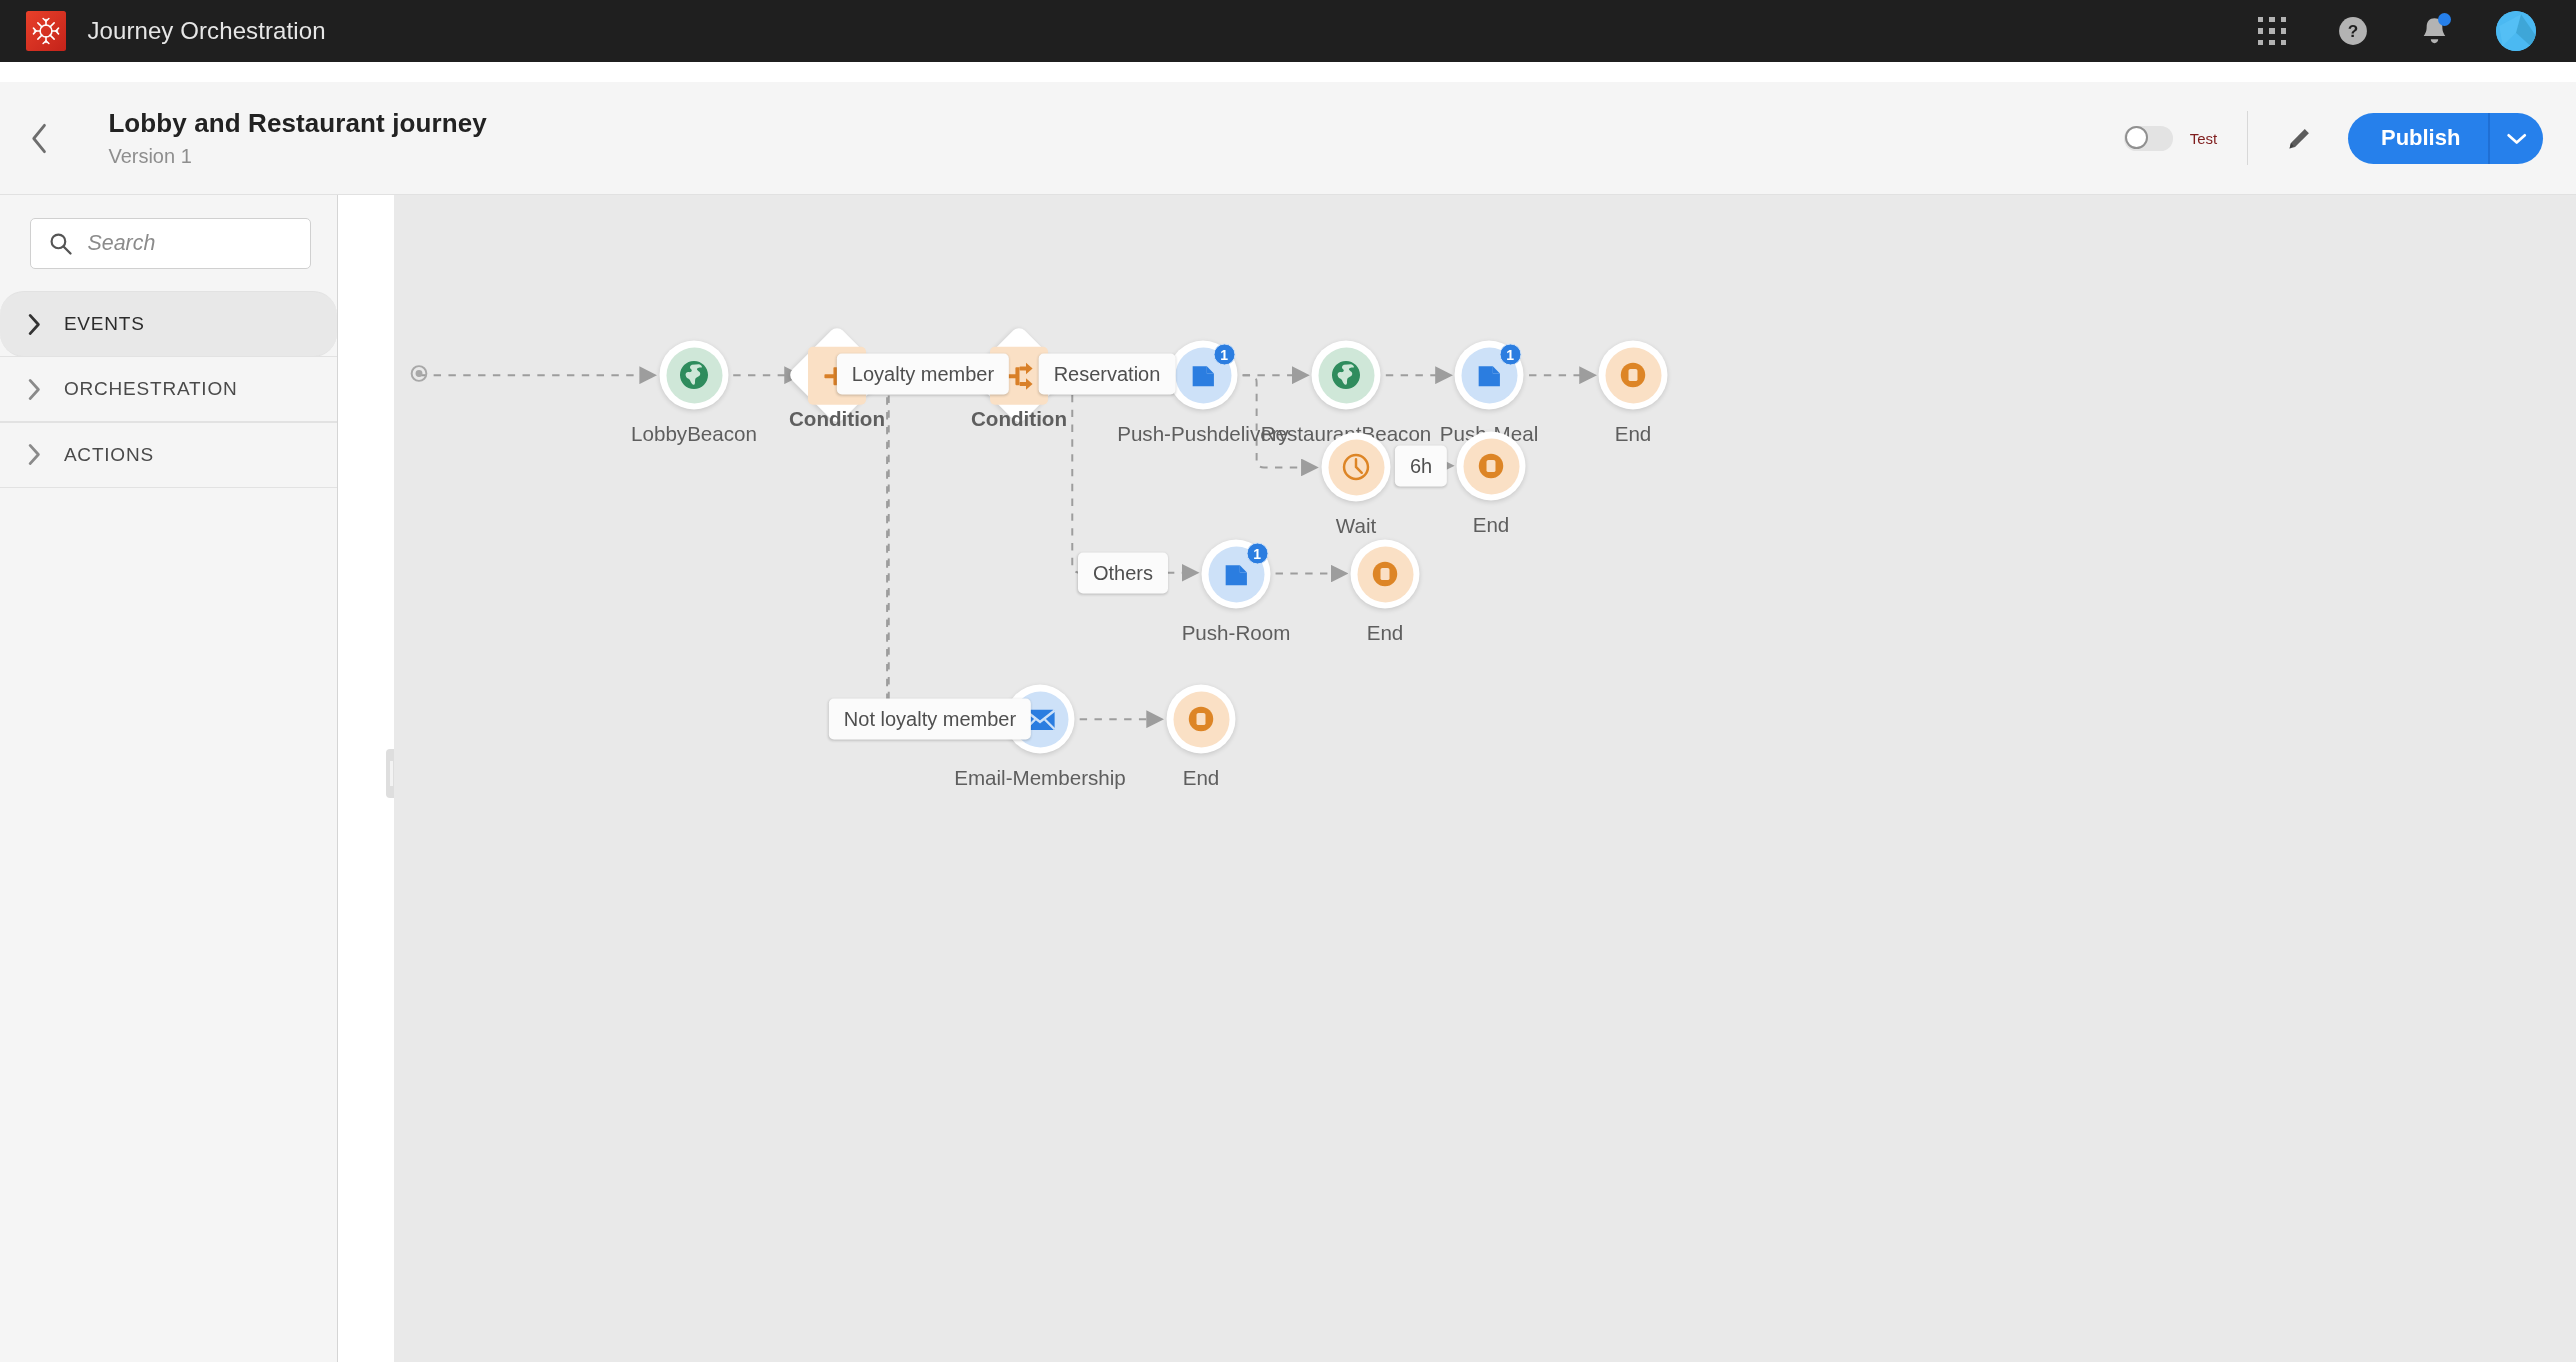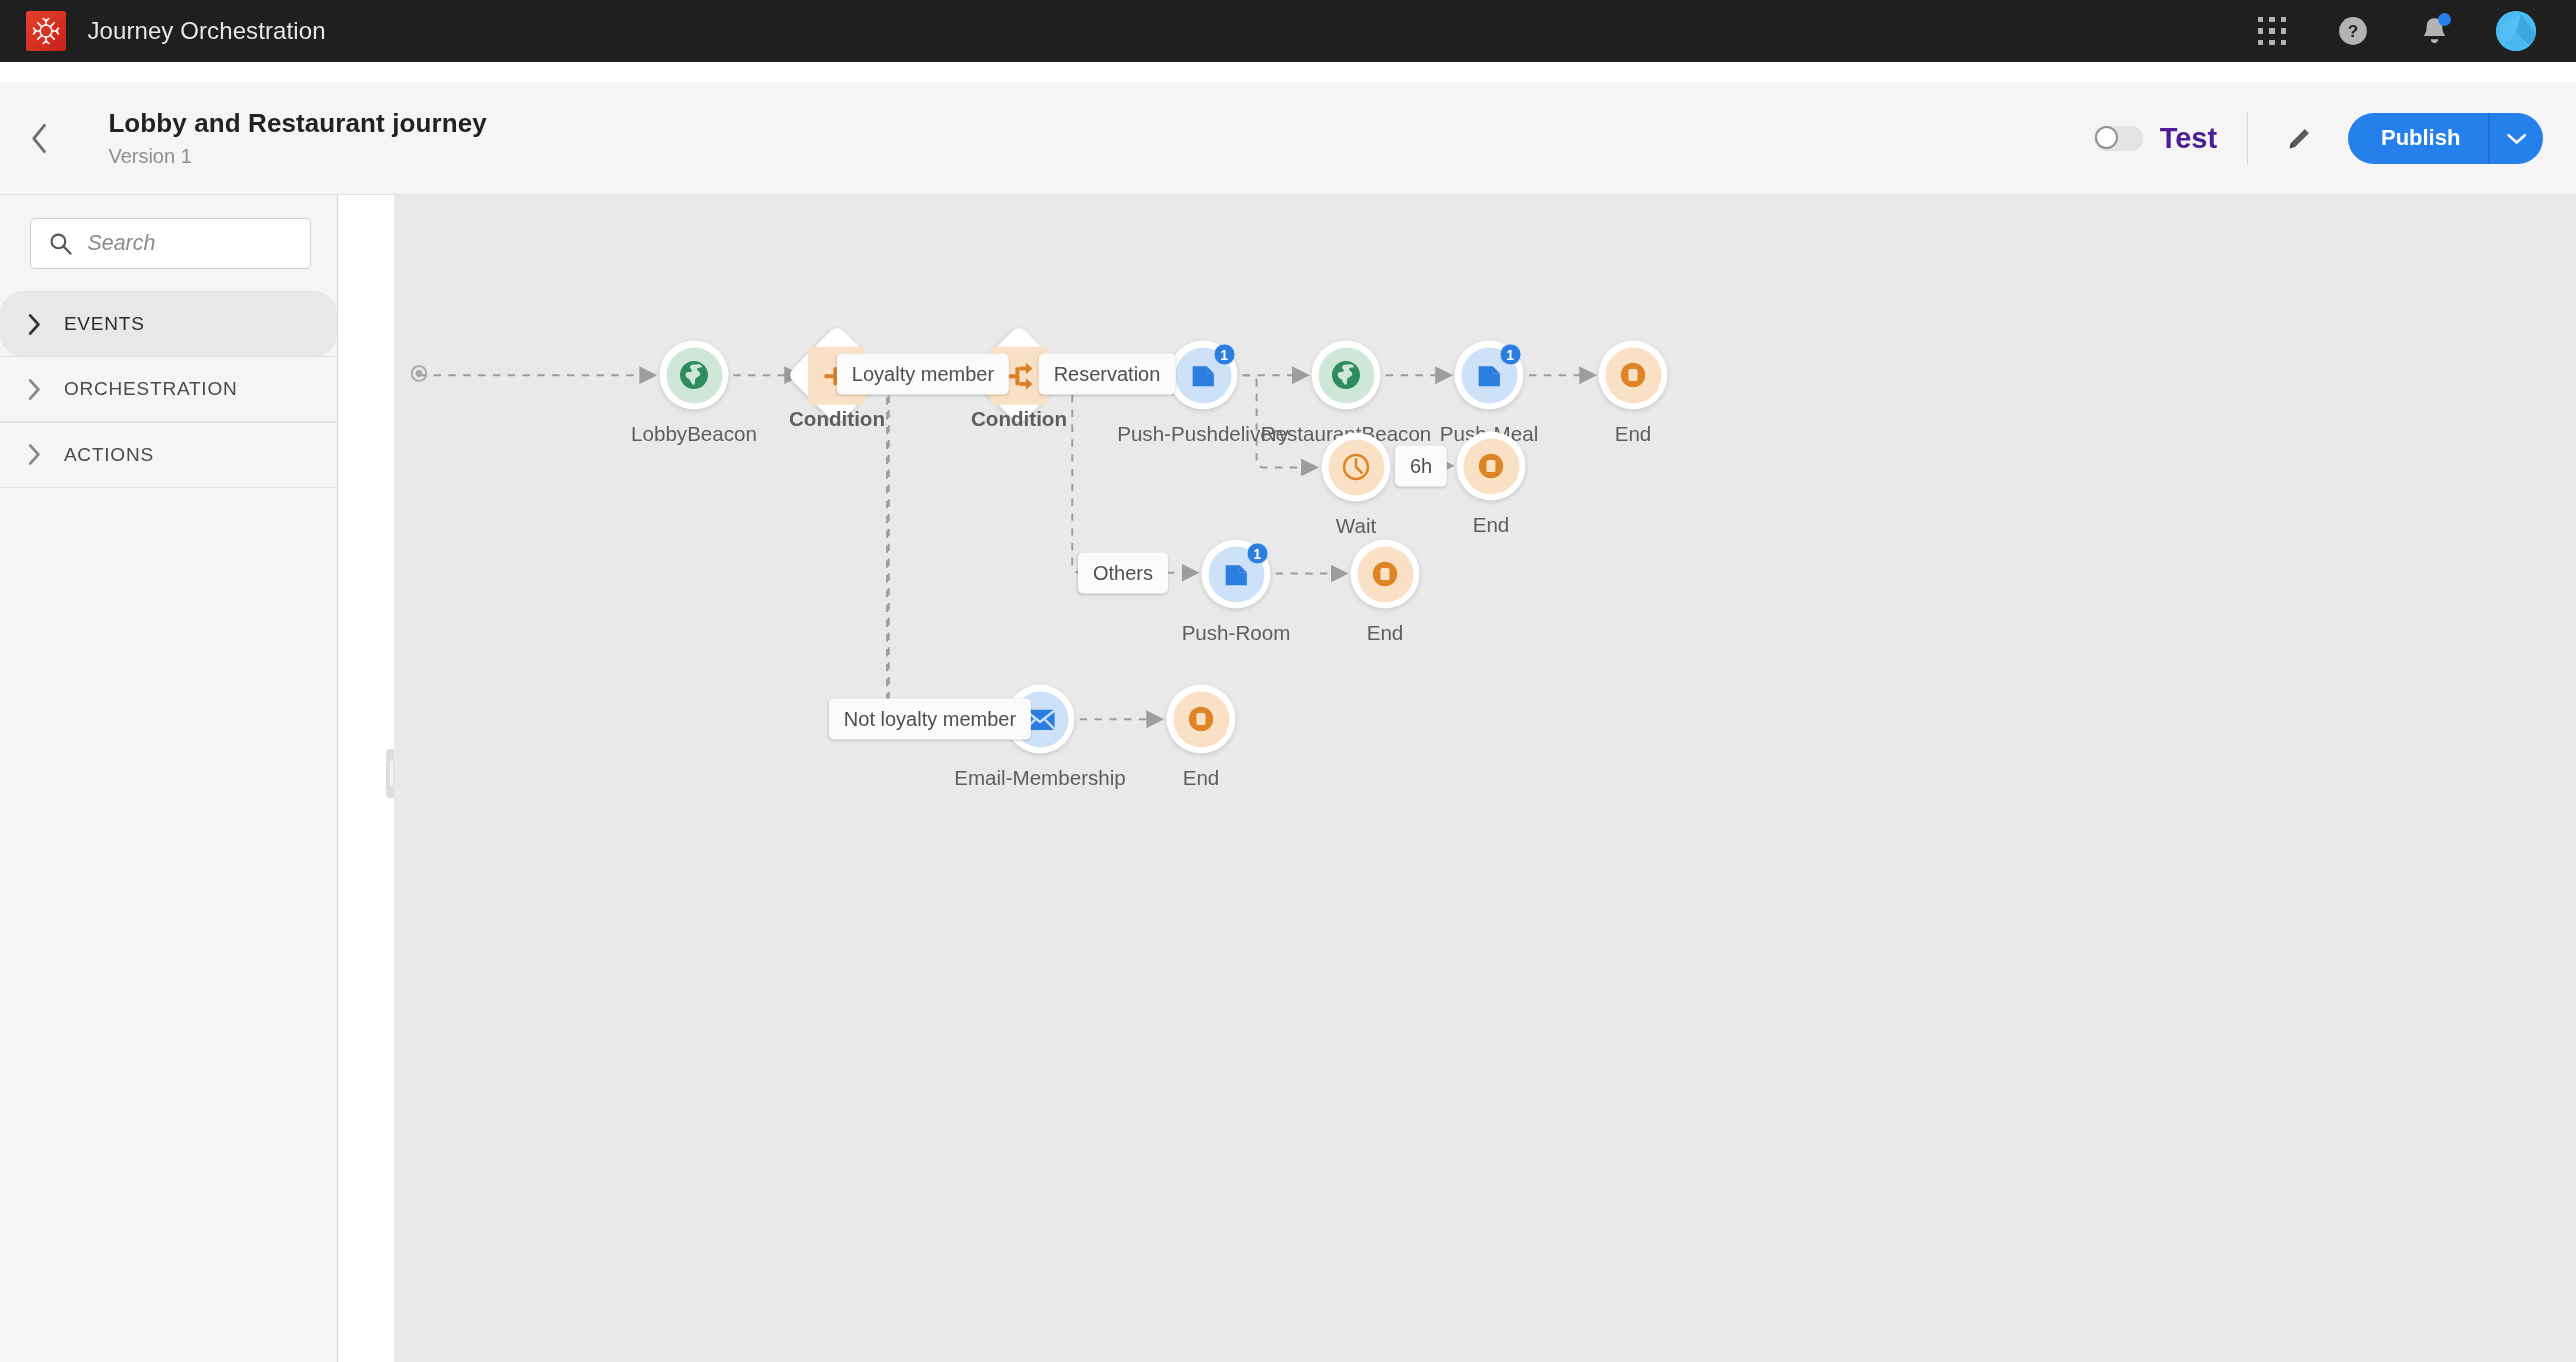--- a/index.html
+++ b/index.html
@@ -55,21 +55,21 @@
   .head-right { margin-left: auto; display: flex; align-items: center; margin-right: 33px; }
   .toggle-wrap { display: flex; align-items: center; cursor: pointer; }
   .toggle {
     width: 49px; height: 25px; border-radius: 12.3px; background: #e3e3e3;
     position: relative; flex: none;
   }
   .toggle .knob {
     position: absolute; left: 0.8px; top: 0.8px; width: 23px; height: 23px;
     border-radius: 50%; background: #fff; border: 2.5px solid #909090;
   }
-  .toggle-label { font-size: 29px; color: #4c1d95; margin-left: 16.5px; font-weight: bold; }
+  .toggle-label { font-size: 15px; color: #7f1d1d; margin-left: 16.5px; }
   .vdiv { width: 0.8px; height: 54px; background: #d8d8d8; margin: 0 30px; }
   .pencil-btn { width: 44px; height: 44px; cursor: pointer; display: flex;
                 align-items: center; justify-content: center; margin-right: 26px; }
   .publish-group { display: flex; align-items: stretch; height: 51px; }
   .publish-btn {
     background: #2680eb; color: #fff; font-size: 22px; font-weight: bold;
     border: none; border-radius: 25.5px 0 0 25.5px; padding: 0 28px 0 33px;
     cursor: pointer; font-family: inherit;
   }
   .publish-split { width: 1.6px; background: #1f6fd4; }

